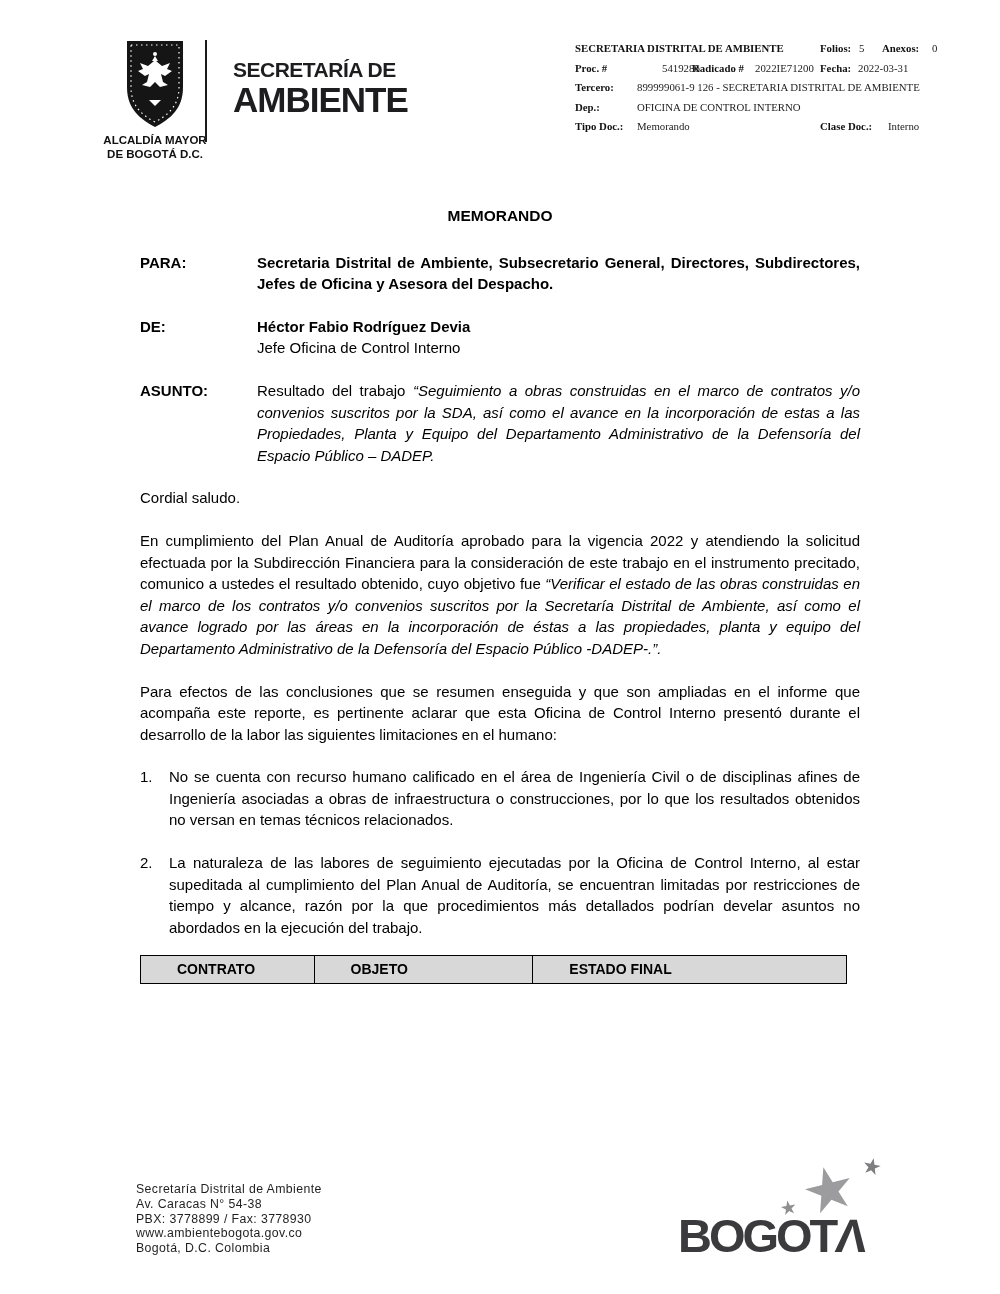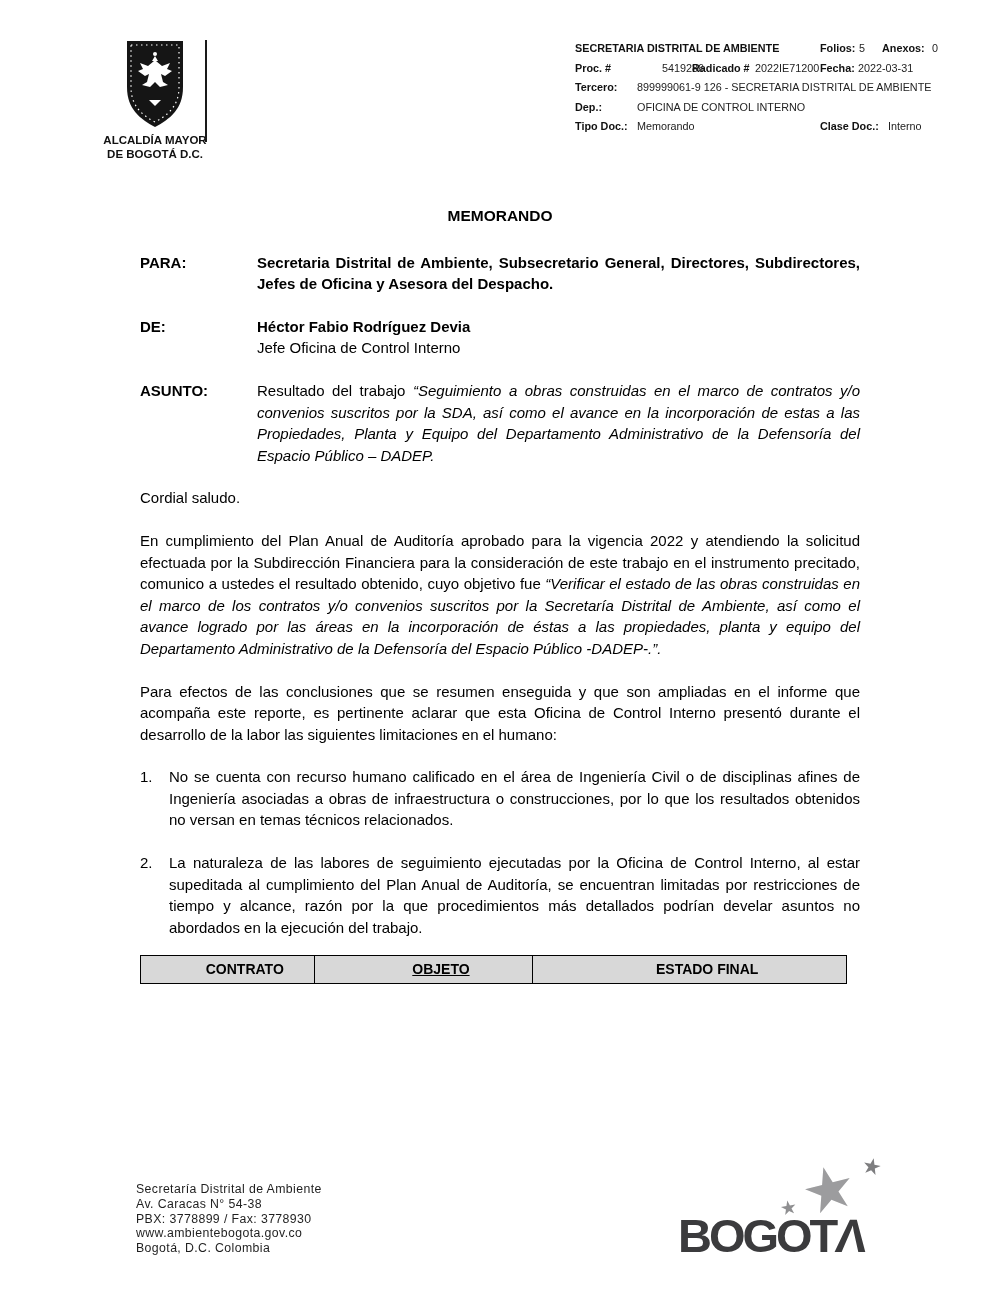--- a/index.html
+++ b/index.html
@@ -16,45 +16,45 @@
   .letterhead{position:absolute;top:0;left:0;width:100%;height:160px;}
   .crest{position:absolute;left:95px;top:38px;width:120px;text-align:center;}
   .crest svg{display:block;margin:0 auto;}
   .crest-caption{margin-top:4px;font-weight:bold;font-size:11.5px;line-height:13.5px;color:#111;}
   .lh-divider{position:absolute;left:205px;top:40px;width:2px;height:102px;background:#1a1a1a;}
   .wordmark{position:absolute;left:233px;top:58px;color:#1d1d1f;}
   .wordmark .wm1{font-weight:bold;font-size:21px;letter-spacing:-0.5px;line-height:24px;}
   .wordmark .wm2{font-weight:bold;font-size:35px;letter-spacing:-1px;line-height:36px;}
   
   .meta{position:absolute;left:575px;top:42px;width:410px;font-size:10.8px;color:#222;}
-  .meta-row{position:relative;height:19.5px;white-space:nowrap;}
+  .meta-row{position:relative;height:19.5px;white-space:nowrap;font-family:Liberation Serif, serif;}
   .meta-row .at{position:absolute;top:0;}
   .b{font-weight:bold;color:#111;}
   
   .content{position:absolute;left:140px;top:205px;width:720px;font-size:15px;line-height:21.6px;}
   .doc-title{text-align:center;font-weight:bold;font-size:15.5px;margin:0 0 25px 0;}
   .field-row{display:grid;grid-template-columns:117px 1fr;margin:0 0 21px 0;}
   .field-label{font-weight:bold;}
   .field-value{text-align:justify;}
   .bold{font-weight:bold;}
   .content p{margin:0 0 21px 0;text-align:justify;}
   .list-item{display:flex;margin:0 0 21px 0;}
   .li-num{width:29px;flex:none;}
   .li-text{flex:1;text-align:justify;}
   em{font-style:italic;}
   
   .contracts-table{width:707px;border-collapse:collapse;margin-top:-4px;}
   .contracts-table th{
     border:1.7px solid #000;background:#d8d8d8;
-    font-weight:bold;font-size:14px;height:25px;text-align:center;
+    font-weight:bold;font-size:14px;height:25px;text-align:left;
     font-family:"Liberation Sans", sans-serif;
     padding-left:36px;
   }
   .col-contrato{width:152px;}
-  .col-objeto{width:216px;text-decoration:underline;}
+  .col-objeto{width:216px;}
   .col-estado{width:338px;}
   
   .footer-info{position:absolute;left:136px;top:1182px;font-size:12.3px;line-height:14.8px;letter-spacing:0.4px;color:#1f1f1f;}
   .bogota-logo{position:absolute;left:678px;top:1158px;width:210px;height:110px;}
   .star{position:absolute;line-height:1;}
   .star-big{left:124px;top:2px;font-size:60px;transform:rotate(-14deg);}
   .star-small-left{left:102px;top:40px;font-size:19px;transform:rotate(-10deg);}
   .star-small-right{left:184px;top:-2px;font-size:22px;transform:rotate(12deg);}
   .bogota-word{position:absolute;left:0;top:50px;font-weight:bold;font-size:47px;letter-spacing:-3px;white-space:nowrap;}
   .lambda{display:inline-block;transform:skewX(-6deg);margin-left:1px;}
@@ -79,20 +79,24 @@
         </svg>
       </span>
       <div class="crest-caption">
         <div>ALCALDÍA MAYOR</div>
         <div>DE BOGOTÁ D.C.</div>
       </div>
     </div>
 
     <div class="lh-divider"></div>
 
+    <div class="wordmark">
+      <div class="wm1">SECRETARÍA DE</div>
+      <div class="wm2">AMBIENTE</div>
+    </div>
 
     <div class="meta">
       <div class="meta-row">
         <span class="at b" style="left:0;">SECRETARIA DISTRITAL DE AMBIENTE</span>
         <span class="at b" style="left:245px;">Folios:</span>
         <span class="at" style="left:284px;">5</span>
         <span class="at b" style="left:307px;">Anexos:</span>
         <span class="at" style="left:357px;">0</span>
       </div>
       <div class="meta-row">

